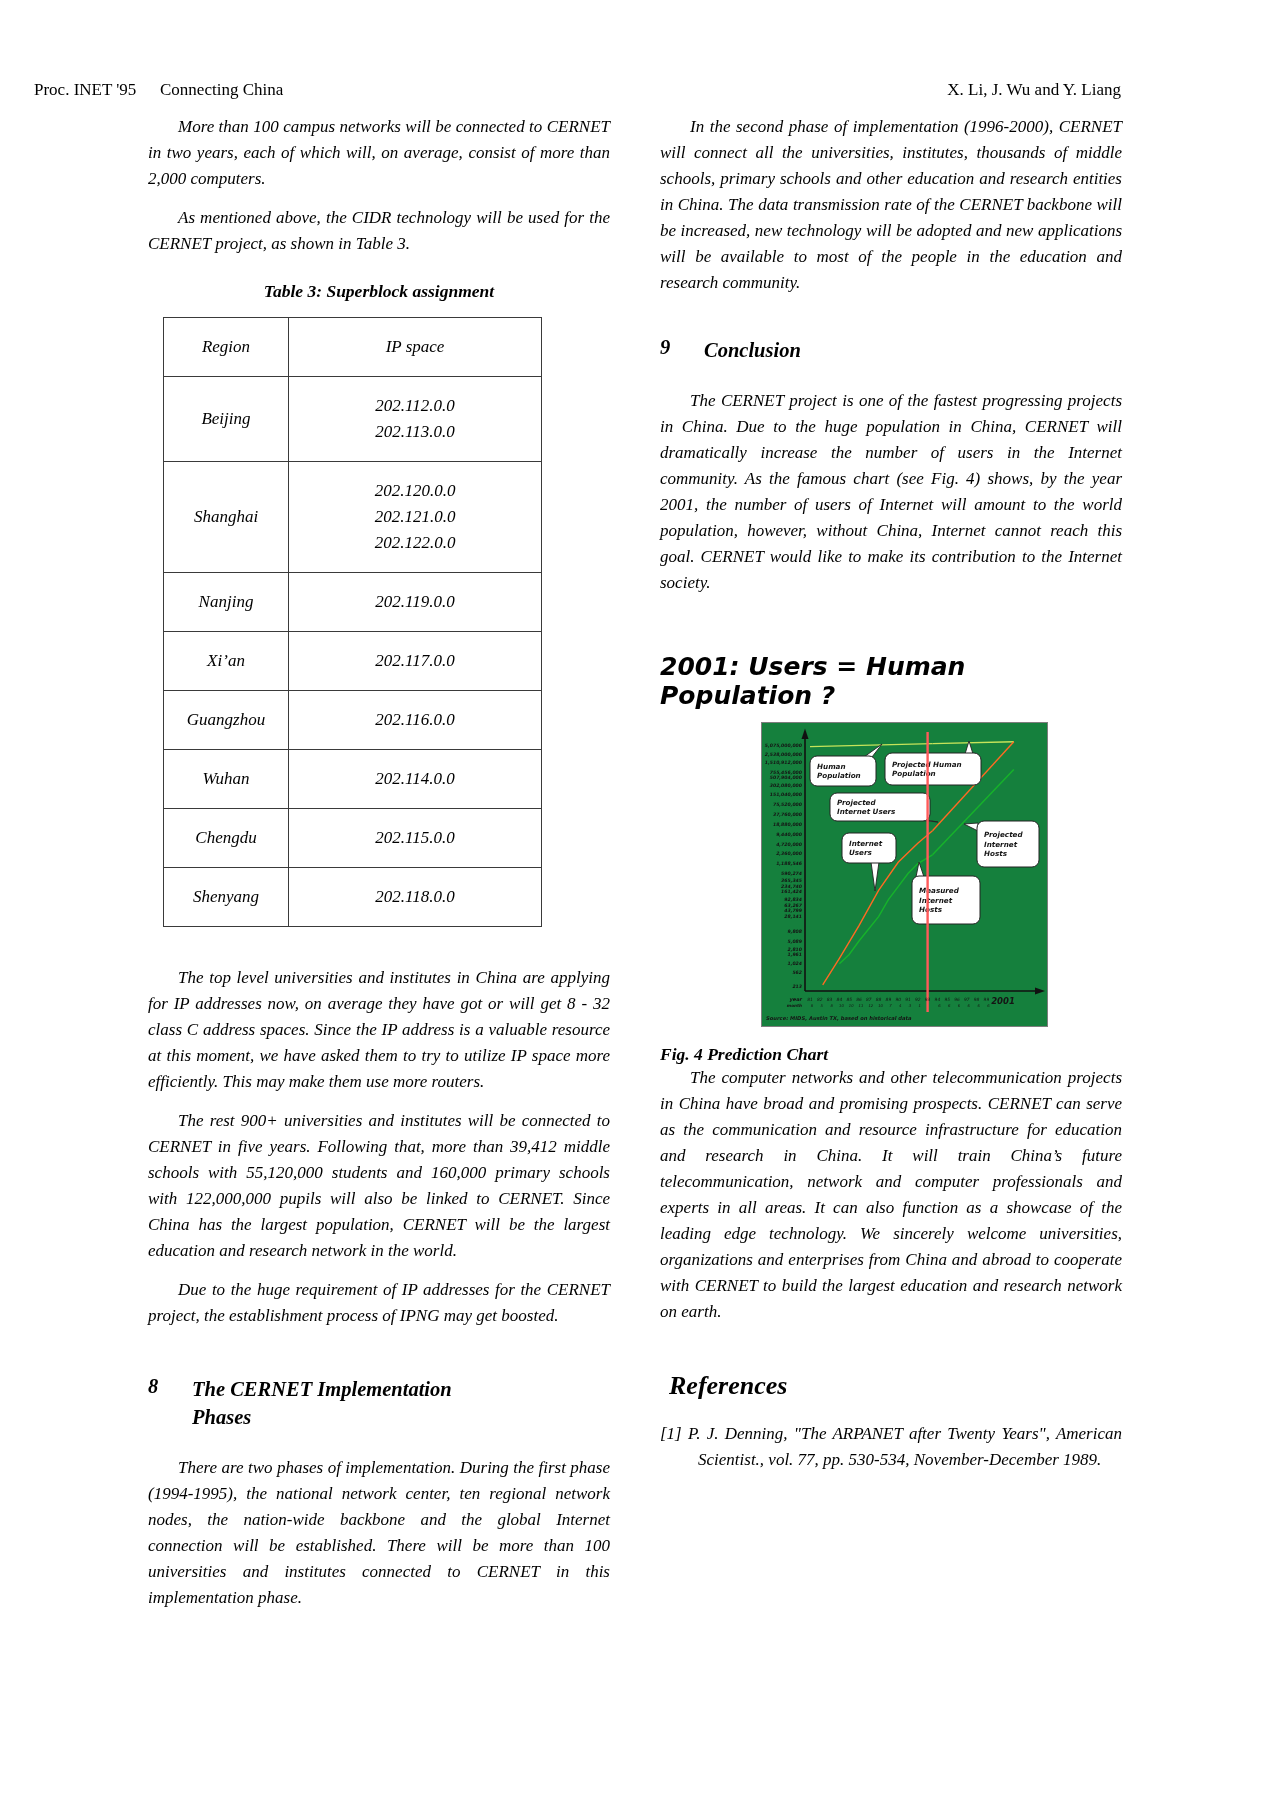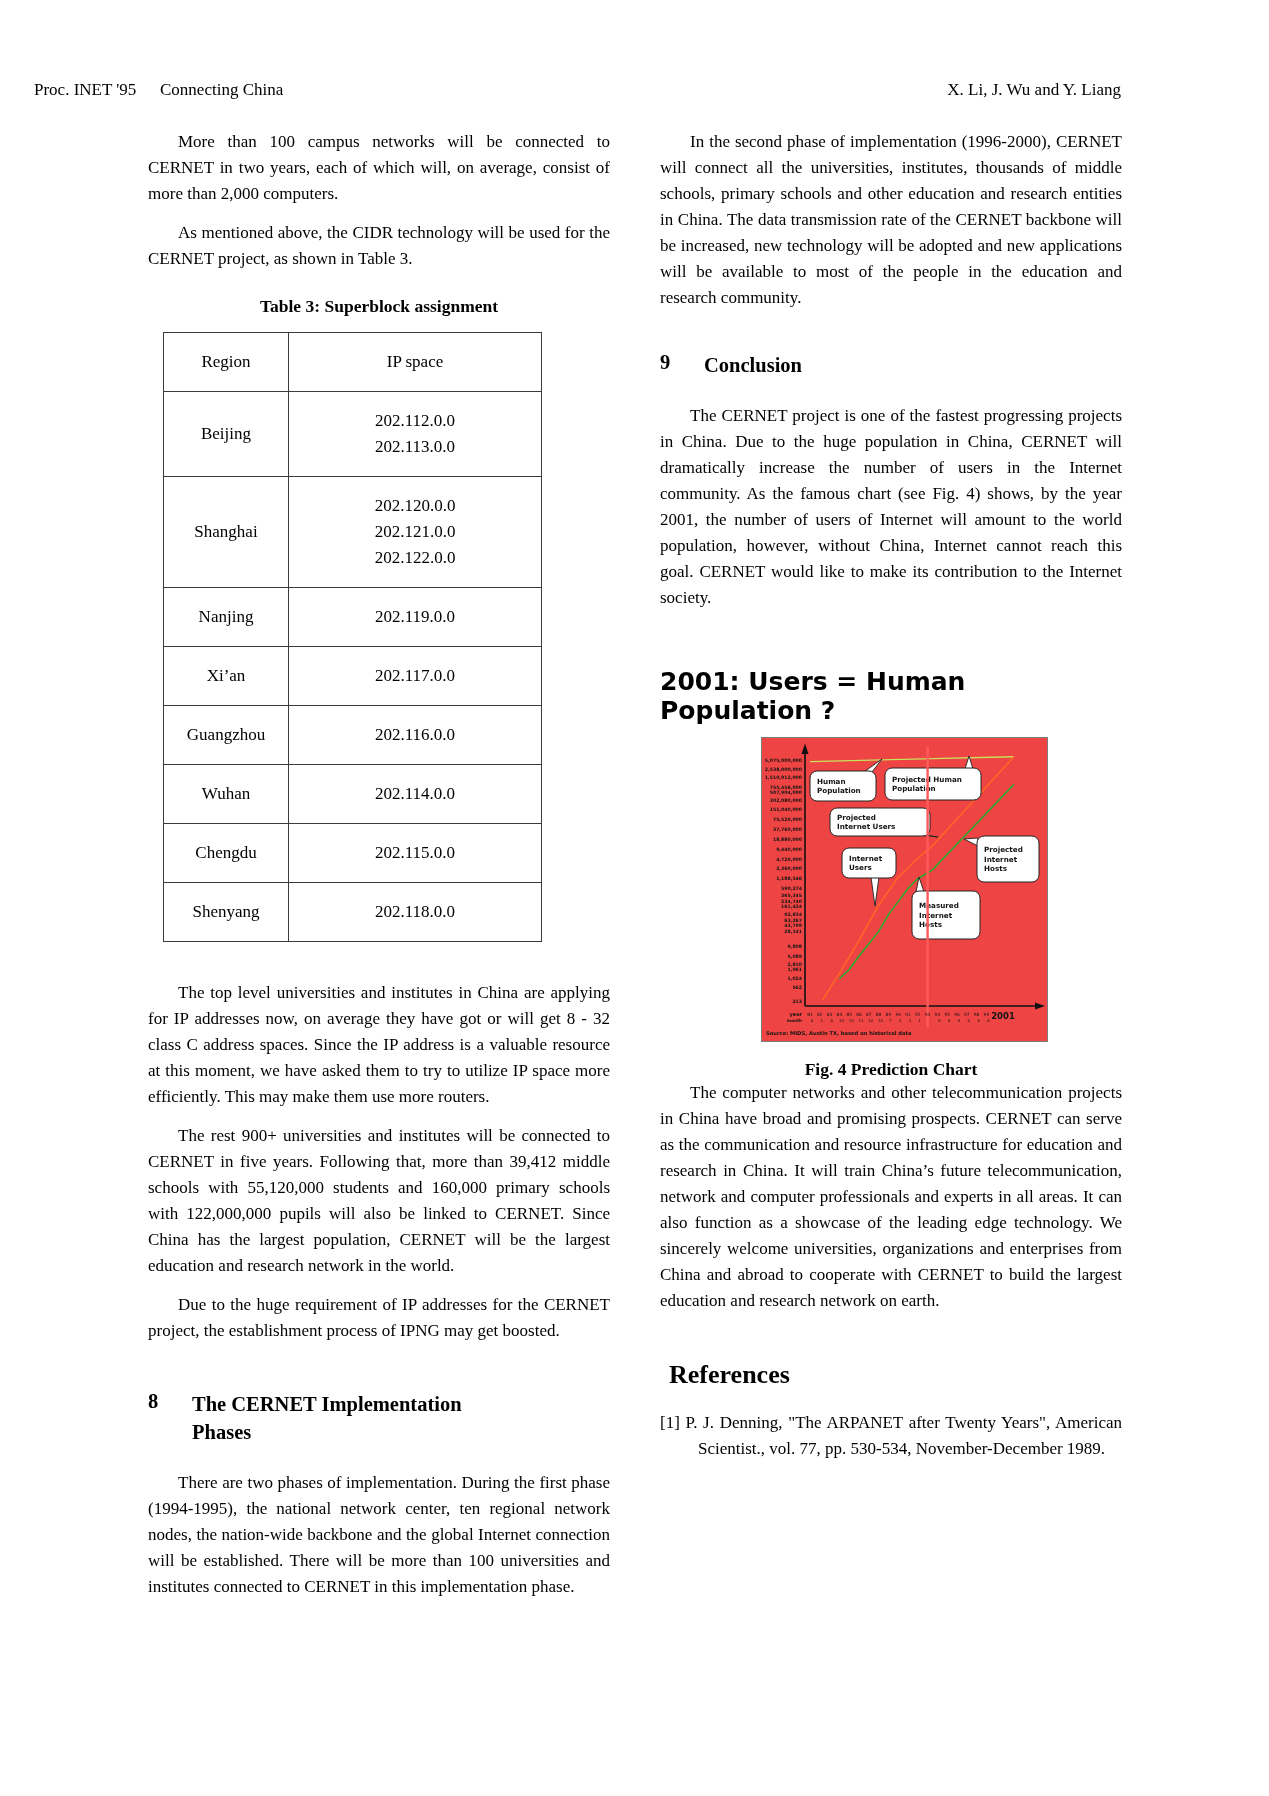--- a/index.html
+++ b/index.html
@@ -2,38 +2,38 @@
 <html><head>
 <meta charset="utf-8">
 <style>
   html,body{margin:0;padding:0;}
   body{width:1269px;height:1796px;background:#ffffff;color:#000;
        font-family:"Liberation Serif",serif;position:relative;overflow:hidden;}
   .pagehead{position:absolute;top:80px;left:0;width:1269px;font-size:17px;}
   .ph-left{position:absolute;left:160px;top:0;}
   .ph-center{position:absolute;left:0;width:1269px;text-align:left;top:0;padding-left:34px;}
   .ph-right{position:absolute;right:148px;top:0;}
-  .col{position:absolute;top:129px;width:462px;}
+  .col{position:absolute;top:114px;width:462px;font-style:italic;}
   .col-left{left:148px;}
   .col-right{left:660px;}
   p.body{font-size:17px;line-height:26px;text-align:justify;text-indent:30px;margin:0 0 13px 0;}
   .tcaption{font-weight:bold;font-size:17.5px;text-align:center;margin:24px 0 15px 0;}
   table.sb{border-collapse:collapse;margin-left:15px;}
   table.sb th,table.sb td{border:1.5px solid #3a3a3a;text-align:center;vertical-align:middle;
        font-size:17px;line-height:26px;font-weight:400;padding:16px 6px;}
   table.sb th{height:26px;}
   td.c-region{width:112px;}
   td.c-ip,th.c-ip{width:240px;}
   .sect{display:flex;font-weight:bold;font-size:20.5px;margin:46px 0 24px 0;}
   .sect .num{width:44px;flex:0 0 44px;}
   .sect .ttl{line-height:28px;}
   .figtitle{font-family:"DejaVu Sans",sans-serif;font-weight:800;font-size:25px;
        margin:56px 0 12px 0;}
-  .chartbox{width:285px;height:303px;margin:0 0 0 101px;border:1px solid #7d7d7d;background:#ef4444;}
-  .figcaption{font-weight:bold;font-size:17.5px;text-align:center;margin:17px 0 0 0;}
+  .chartbox{width:285px;height:303px;margin:0 0 0 101px;border:1px solid #7d7d7d;background:#15803d;}
+  .figcaption{font-weight:bold;font-size:17.5px;margin:17px 0 0 0;}
   .pbelowfig{margin-top:19px;}
   .refhead{font-weight:bold;font-size:26px;margin:46px 0 20px 9px;}
   .refitem{font-size:17px;line-height:26px;text-align:justify;padding-left:38px;text-indent:-38px;margin:0;}
   svg text{font-family:"DejaVu Sans",sans-serif;}
 </style>
 </head>
 <body>
 
 <div class="pagehead">
   <span class="ph-center">Proc. INET '95</span>

